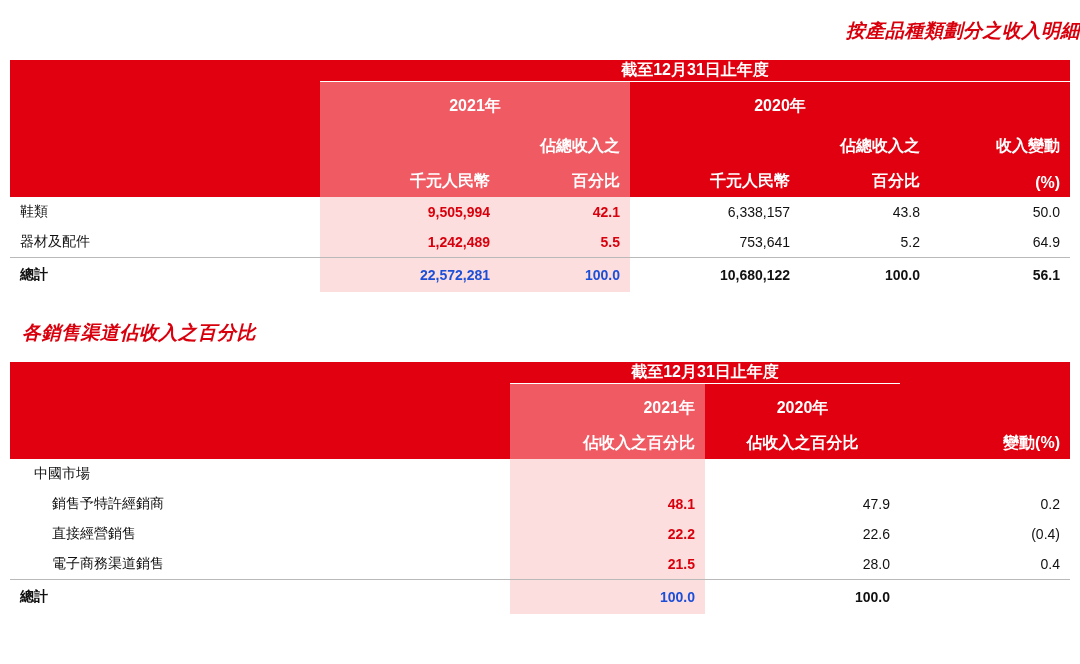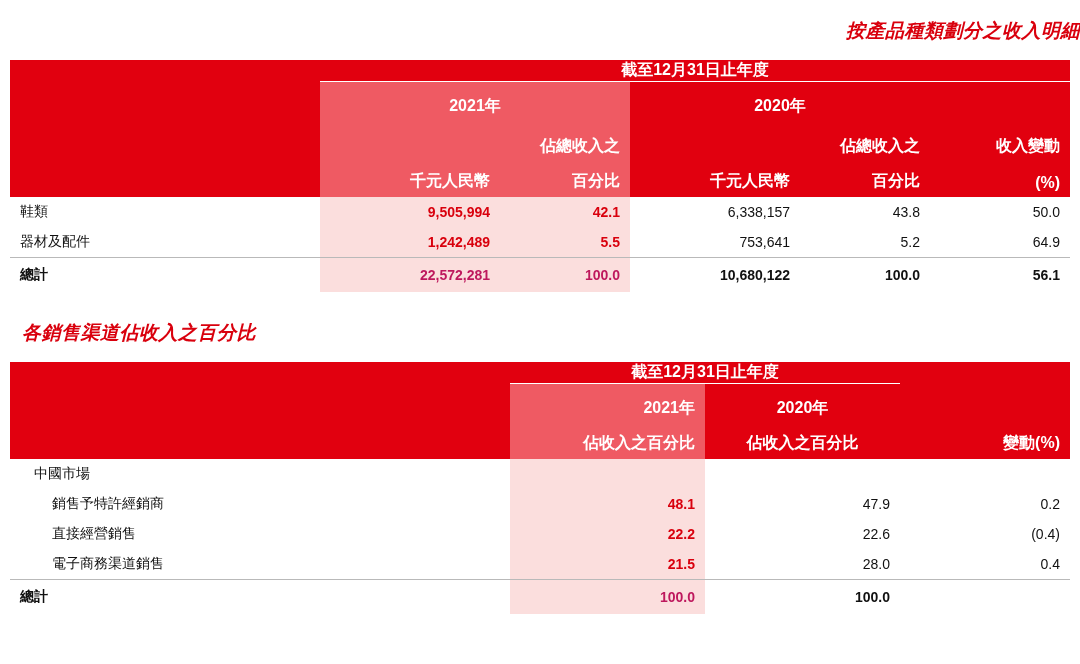--- a/index.html
+++ b/index.html
@@ -76,21 +76,21 @@
   }
   .total-row td {
     font-size: 14px;
     font-weight: bold;
     padding: 8px 10px;
     border-top: 1px solid #b9b9b9;
     background: #ffffff;
   }
   .total-row td.hi {
     background: #fbdedd;
-    color: #be185d;
+    color: #1d4ed8;
   }
   .total-row td.label { text-align: left; font-family: Liberation Serif, serif; }
 
   .indent-1 { padding-left: 24px !important; }
   .indent-2 { padding-left: 42px !important; }
 
   .num { text-align: right; }
 </style>
 </head>
 <body>

